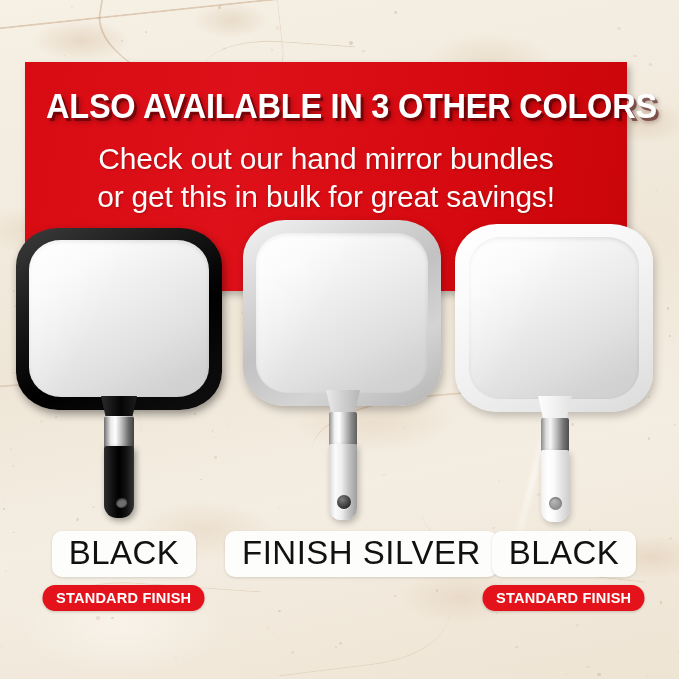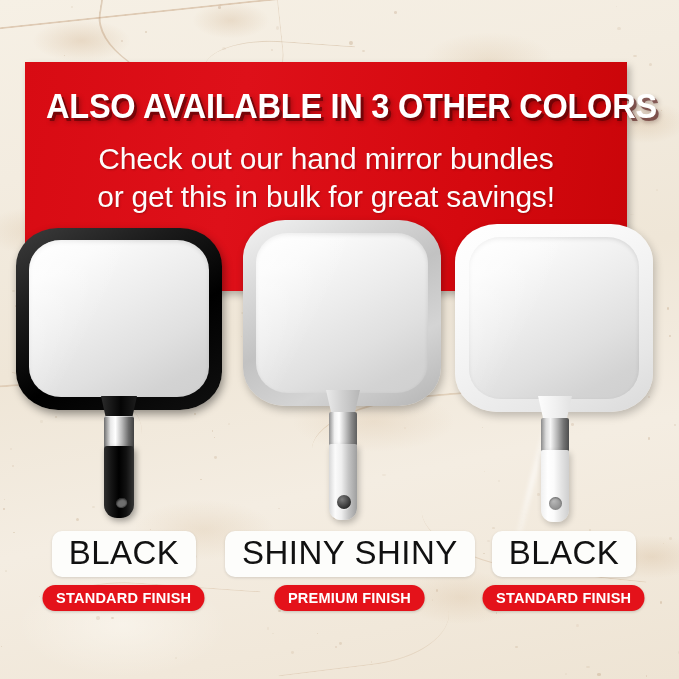--- a/index.html
+++ b/index.html
@@ -482,22 +482,21 @@
     <div class="grip"></div>
     <div class="hole"></div>
   </div>
 
   <div class="label-group" id="lbl-black">
     <div class="name-pill">BLACK</div>
     <div><span class="finish-pill">STANDARD FINISH</span></div>
   </div>
 
   <div class="label-group" id="lbl-silver">
-    <div class="name-pill">SHINY SHINY</div>
-    <div><span class="finish-pill">PREMIUM FINISH</span></div>
+    <div class="name-pill">FINISH SILVER</div>
   </div>
 
   <div class="label-group" id="lbl-white">
     <div class="name-pill">BLACK</div>
     <div><span class="finish-pill">STANDARD FINISH</span></div>
   </div>
 
 </div>
 
 </body></html>

